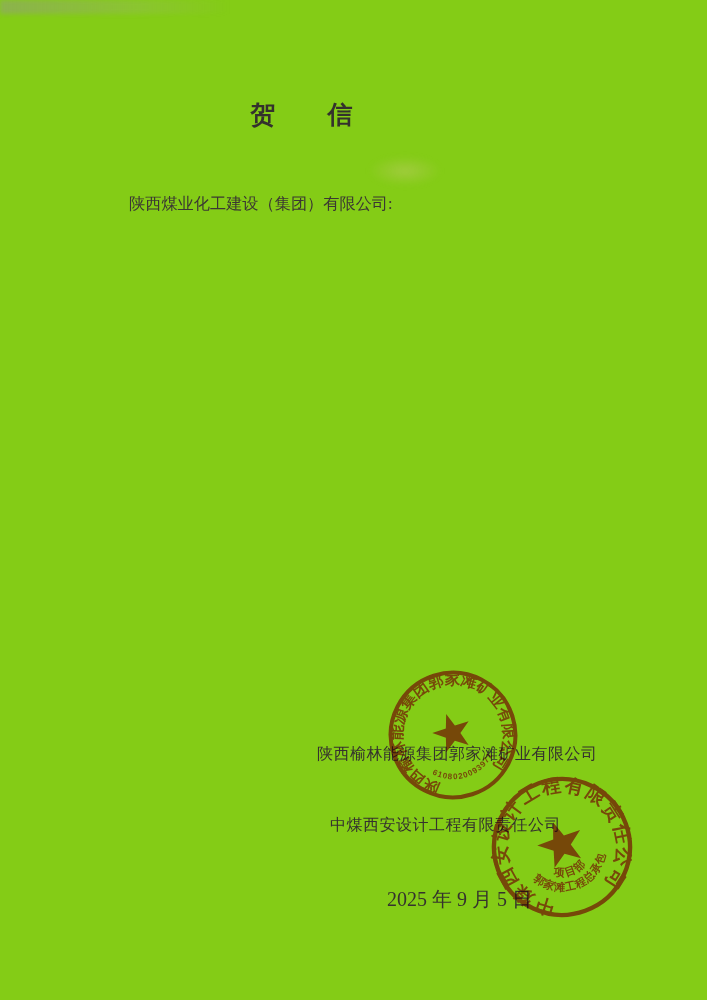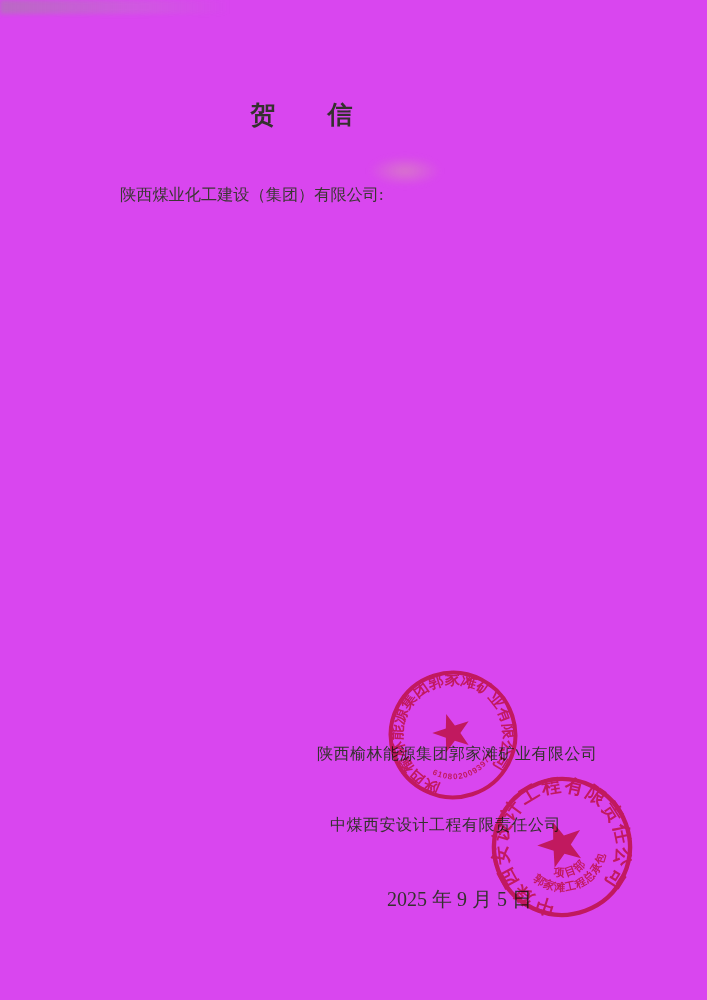--- a/index.html
+++ b/index.html
@@ -3,21 +3,21 @@
 <meta charset="utf-8">
 <style>
   html,body{margin:0;padding:0;}
   body{
     width:707px;height:1000px;
     background:#e9e8e6;
     font-family:"Liberation Serif","DejaVu Serif",serif;
   }
   .page{
     position:relative;width:707px;height:1000px;overflow:hidden;
-    background:#d946ef;
+    background:#84cc16;
     color:#3f3b37;
   }
   
   .scan-edge-top{
     position:absolute;top:0;left:0;width:230px;height:14px;
     background:linear-gradient(90deg,rgba(150,148,145,.45),rgba(170,168,165,.18) 60%,transparent);
     filter:blur(2px);
   }
   .scan-smudge{
     position:absolute;left:368px;top:156px;width:74px;height:30px;border-radius:50%;
@@ -28,21 +28,21 @@
     position:absolute;top:98px;left:0;width:100%;
     text-align:center;font-size:25px;font-weight:600;color:#34312d;
     letter-spacing:52px;transform:translateX(-26px);
     white-space:nowrap;
   }
   .letter-body{
     position:absolute;left:112px;top:170px;width:487px;
     font-size:16.2px;line-height:35px;text-align:justify;
     color:#3b3733;
   }
-  .letter-body p{margin:8px;text-indent:2em;}
+  .letter-body p{margin:17px;text-indent:2em;}
   .letter-body .salutation{text-indent:0;}
   .sig{position:absolute;font-size:16px;letter-spacing:.5px;color:#35322e;white-space:nowrap;}
   .sig-1{left:317px;top:744px;}
   .sig-2{left:330px;top:815px;}
   .date-line{position:absolute;left:387px;top:886px;font-size:20px;color:#35322e;white-space:nowrap;}
   
   .seal{
     position:absolute;mix-blend-mode:multiply;opacity:.88;
     pointer-events:none;
   }

